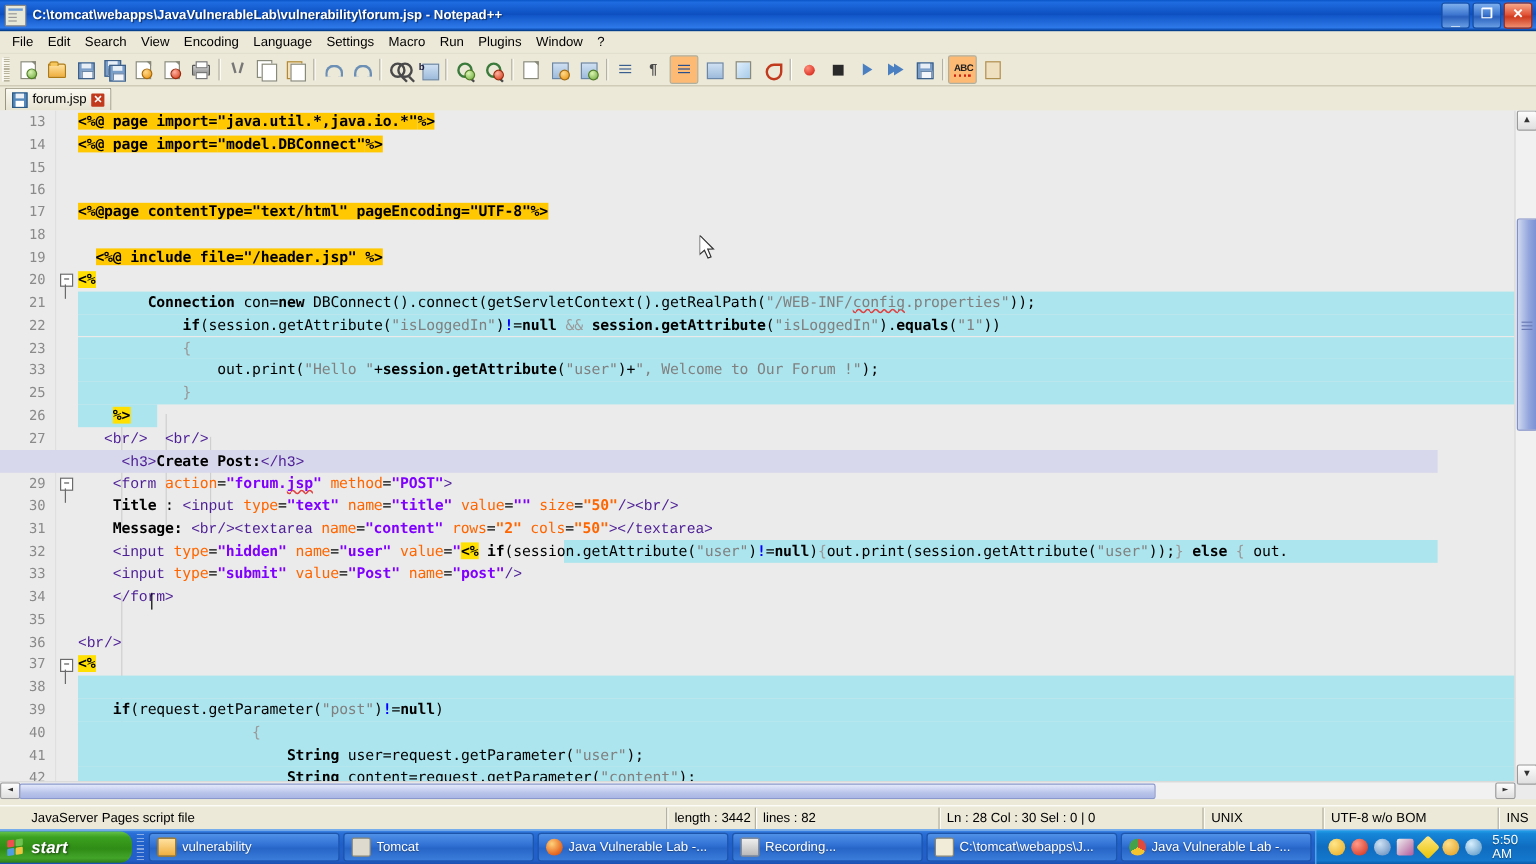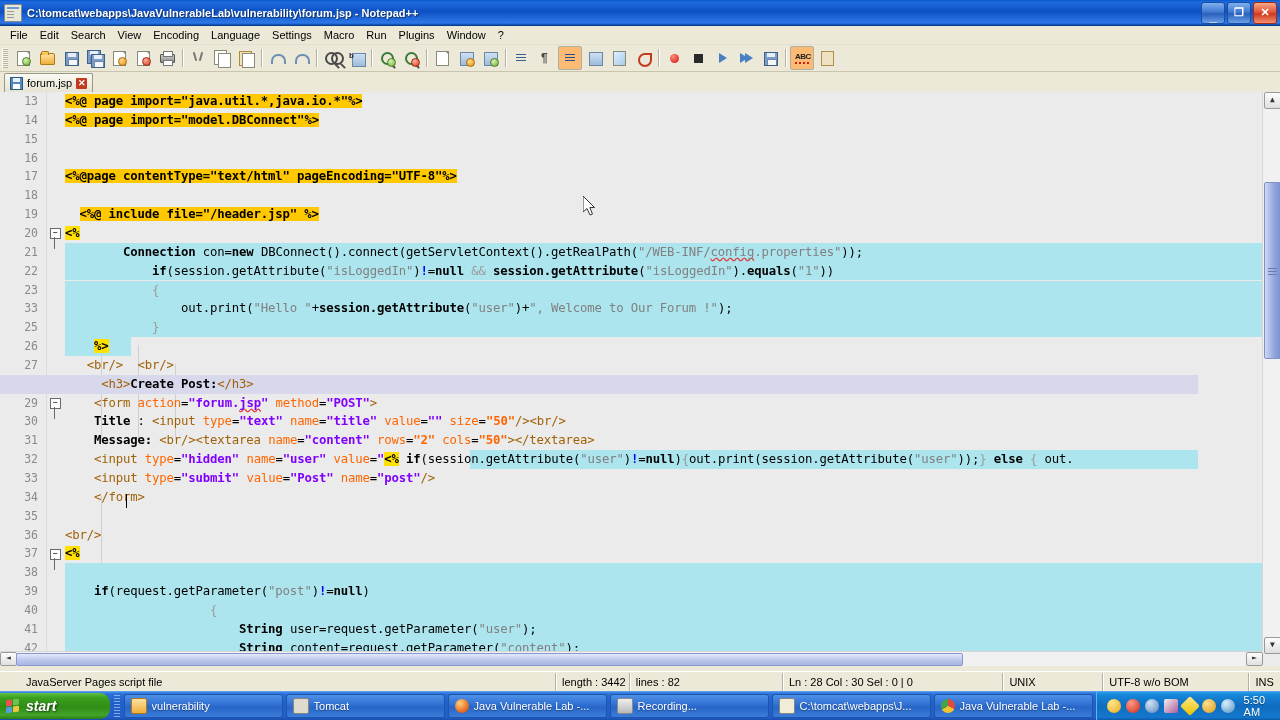--- a/index.html
+++ b/index.html
@@ -143,21 +143,21 @@
     color:#000;letter-spacing:-0.15px;
   }
   .hl-cur{background:#d8d8ec;}
   .hl-scriptlet{background:#ace5ee;}
   .jsp-tag{background:#ffc800;color:#000;font-weight:bold;}
   .jsp-tag2{background:#ffe000;color:#000;font-weight:bold;}
   .k-bold{font-weight:bold;color:#000;}
   .k-str{color:#808080;}
   .k-str2{color:#9a9a9a;}
   .k-attr{color:#ff6600;}
-  .k-tag{color:#a16207;}
+  .k-tag{color:#4c1d95;font-family:Liberation Mono, monospace;}
   .k-val{color:#8000ff;font-weight:bold;}
   .k-num{color:#ff6600;font-weight:bold;}
   .k-op{color:#0000ff;font-weight:bold;}
   .squig{text-decoration:underline wavy #e04040;text-decoration-skip-ink:none;}
   .indentline{position:absolute;width:1px;background:#cfcfcf;}
 
   .foldbox{
     position:absolute;width:9px;height:9px;border:1px solid #6a6a6a;background:#fff;
     font-size:8px;line-height:7px;text-align:center;color:#000;font-family:"DejaVu Sans Mono",monospace;
   }

